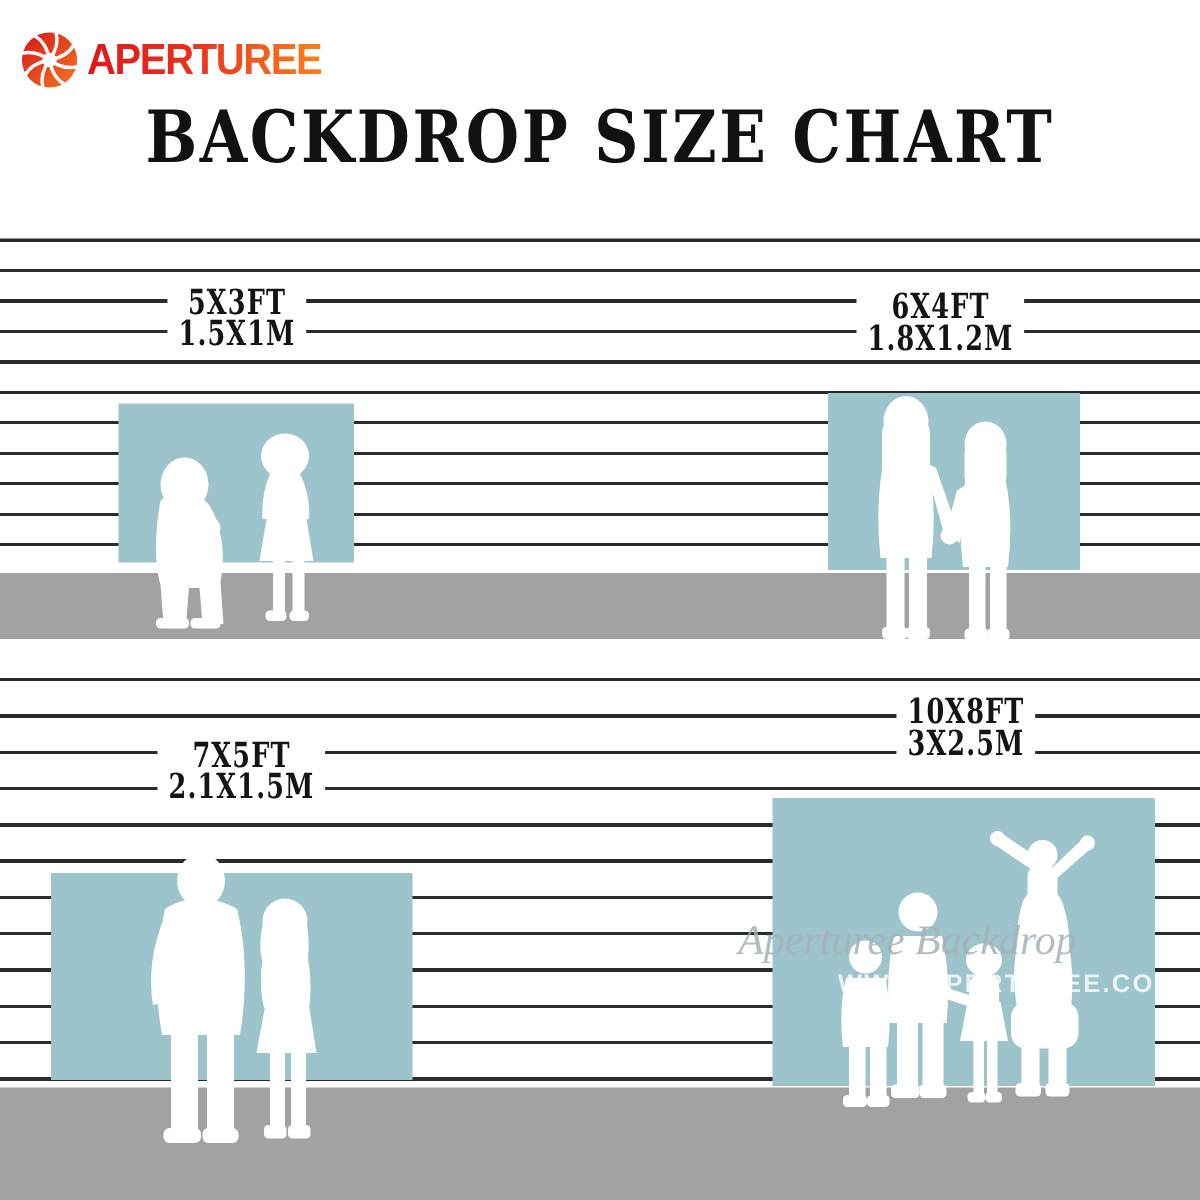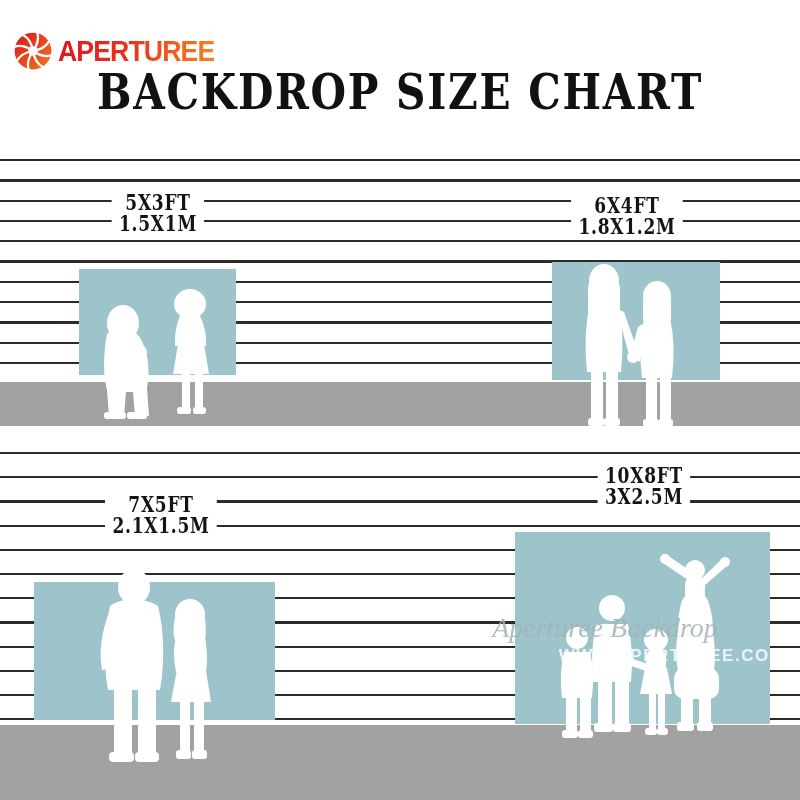--- a/index.html
+++ b/index.html
@@ -1,20 +1,20 @@
 <!DOCTYPE html>
 <html><head>
 <meta charset="utf-8">
 <style>
   html,body{margin:0;padding:0;background:#fff;}
   .stage{position:relative;width:800px;height:800px;background:#ffffff;overflow:hidden;
          font-family:"Liberation Sans",sans-serif;}
 
   
-  .logo{position:absolute;left:12px;top:30px;display:flex;align-items:center;gap:4px;}
+  .logo{position:absolute;left:12px;top:19px;display:flex;align-items:center;gap:4px;}
   .logo svg{width:42px;height:42px;display:block;}
   .brand{font-family:"Liberation Sans",sans-serif;font-weight:bold;font-size:29px;
          letter-spacing:-1px;transform:scaleX(0.92);transform-origin:left center;
          background:linear-gradient(90deg,#e0161f 0%,#e8321c 45%,#f8821e 100%);
          -webkit-background-clip:text;background-clip:text;color:transparent;white-space:nowrap;}
   .title{position:absolute;left:0;top:64px;width:800px;text-align:center;
          font-family:"DejaVu Serif","Liberation Serif",serif;font-weight:bold;font-size:48px;
          letter-spacing:2px;color:#111;transform:scaleX(0.85);white-space:nowrap;}
 
   

